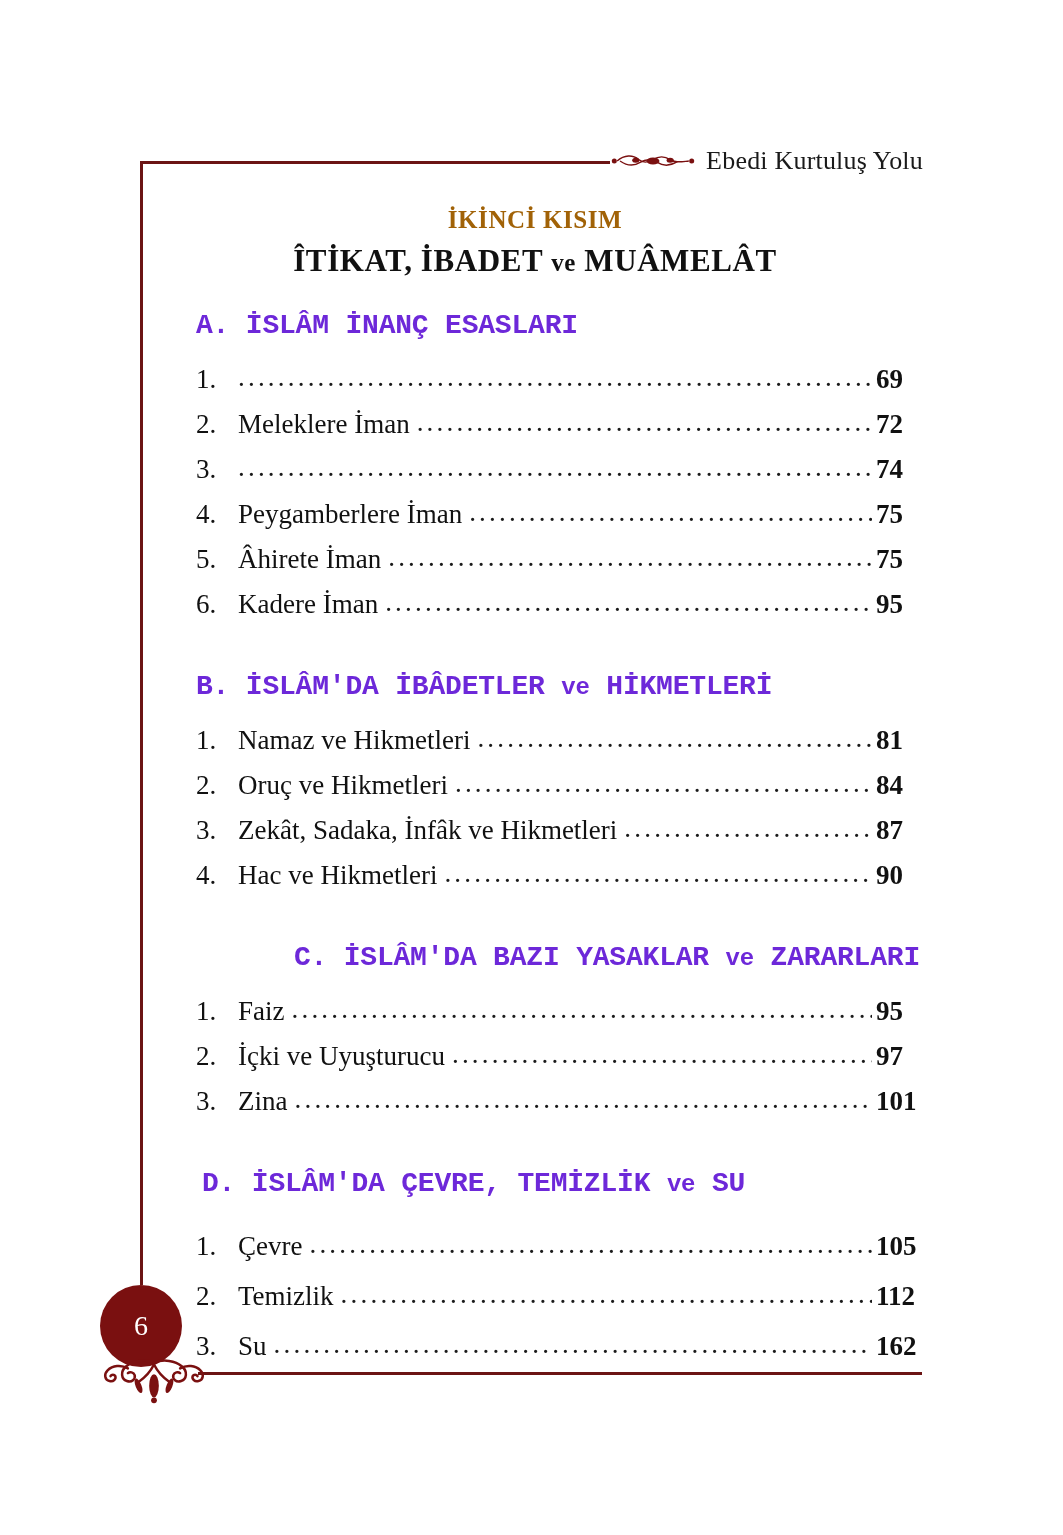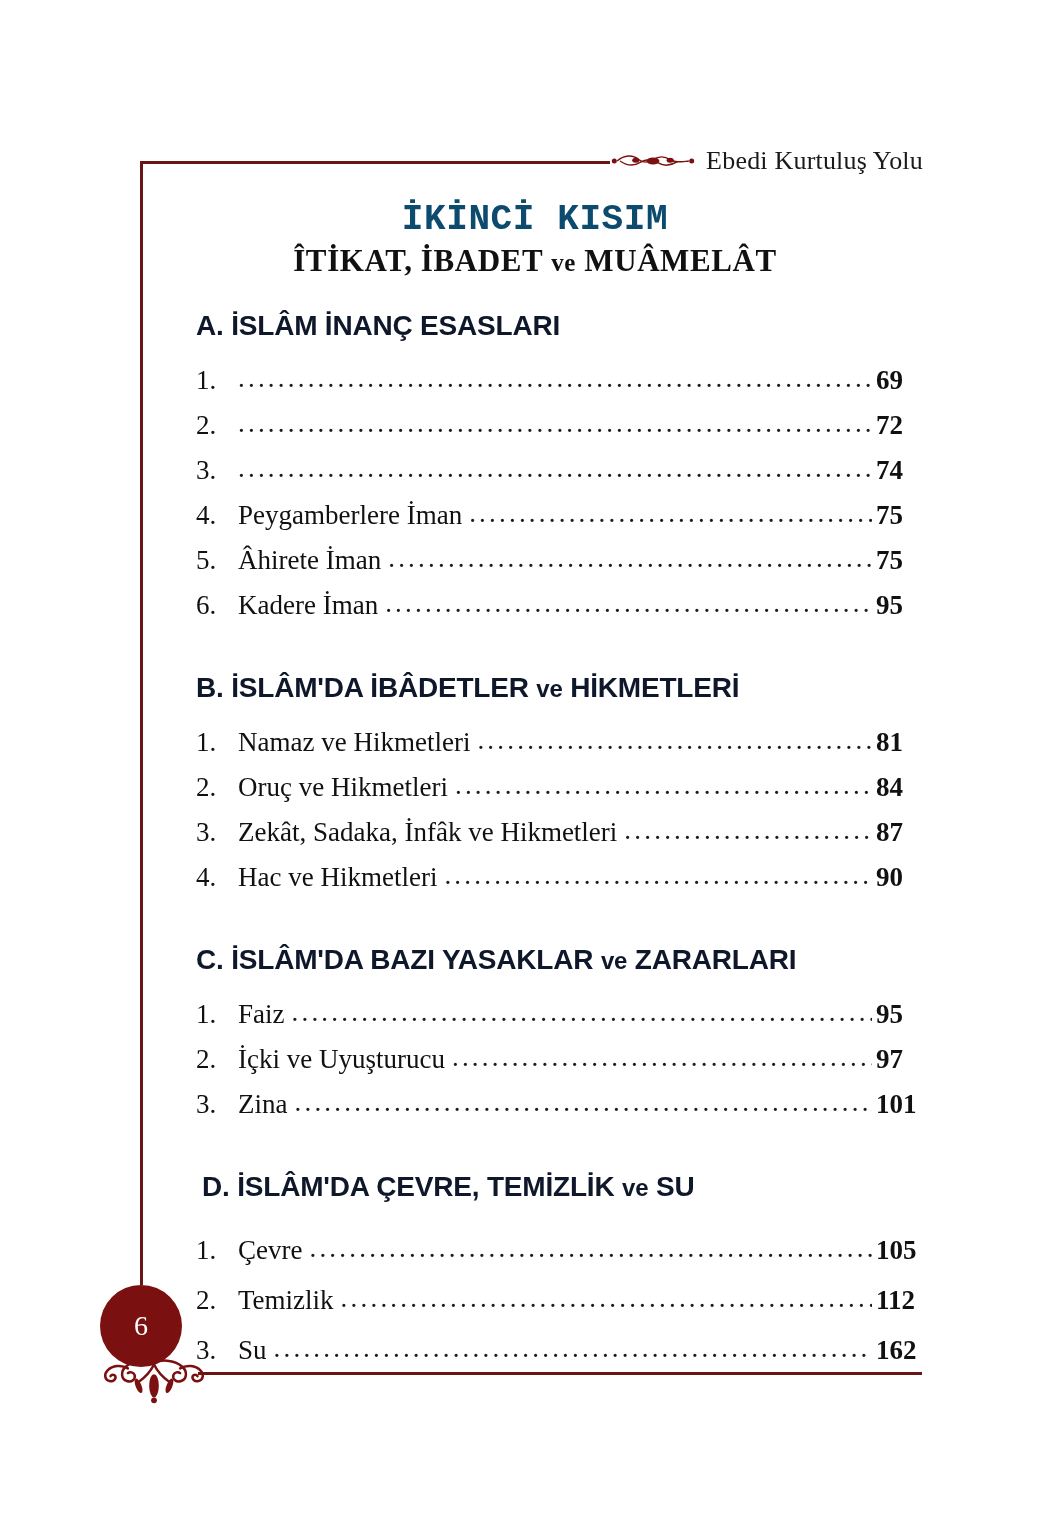--- a/index.html
+++ b/index.html
@@ -76,26 +76,26 @@
 
   
   .part-title {
     position: absolute;
     left: 140px;
     top: 200px;
     width: 790px;
     text-align: center;
   }
   .part-line1 {
-    font-family: Liberation Mono, monospace;
-    font-weight: bold;
-    font-size: 36px;
+    font-family: Liberation Serif, serif;
+    font-weight: bold;
+    font-size: 25px;
     letter-spacing: .6px;
     line-height: 40px;
-    color: #0c4a6e;
+    color: #a16207;
   }
   .part-line2 {
     font-family: "Liberation Serif", serif;
     font-weight: bold;
     font-size: 31px;
     letter-spacing: .6px;
     line-height: 42px;
     color: #111;
   }
   .part-line2 .lower {
@@ -107,25 +107,25 @@
   .content {
     position: absolute;
     left: 196px;
     top: 310px;
     width: 724px;
   }
 
   .section { margin: 0; }
 
   .section-heading {
-    font-family: Liberation Sans, sans-serif;
+    font-family: Liberation Mono, monospace;
     font-weight: bold;
     font-size: 28px;
     letter-spacing: -0.2px;
-    color: #0f172a;
+    color: #6d28d9;
     white-space: nowrap;
   }
   .section-heading .lower {
     font-size: 24px;
     font-weight: bold;
   }
 
   .toc-list {
     list-style: none;
     margin: 0;
@@ -163,21 +163,21 @@
     text-align: left;
     min-width: 44px;
     font-weight: bold;
   }
 
   
   .sec-a .section-heading { margin-bottom: 16px; }
   .sec-b { margin-top: 44px; }
   .sec-b .section-heading { margin-bottom: 16px; }
   .sec-c { margin-top: 44px; }
-  .sec-c .section-heading { margin-bottom: 16px; }
+  .sec-c .section-heading { margin-bottom: 16px; text-align: right; }
   .sec-d { margin-top: 44px; }
   .sec-d .section-heading { margin-bottom: 22px; margin-left: 6px; }
   .sec-d .toc-row { line-height: 50px; }
 
   
   .page-badge {
     position: absolute;
     left: 100px;
     top: 1285px;
     width: 82px;
@@ -236,20 +236,21 @@
     <div class="section sec-a">
       <div class="section-heading"><span>A. İSLÂM İNANÇ ESASLARI</span><span class="lower"></span><span></span></div>
       <ul class="toc-list">
         <li class="toc-row">
           <span class="toc-num">1.</span>
           <span class="toc-leader">................................................................</span>
           <span class="toc-page">69</span>
         </li>
         <li class="toc-row">
           <span class="toc-num">2.</span>
+          <span class="toc-label">Meleklere İman</span>
           <span class="toc-leader">................................................................</span>
           <span class="toc-page">72</span>
         </li>
         <li class="toc-row">
           <span class="toc-num">3.</span>
           <span class="toc-leader">................................................................</span>
           <span class="toc-page">74</span>
         </li>
         <li class="toc-row">
           <span class="toc-num">4.</span>

